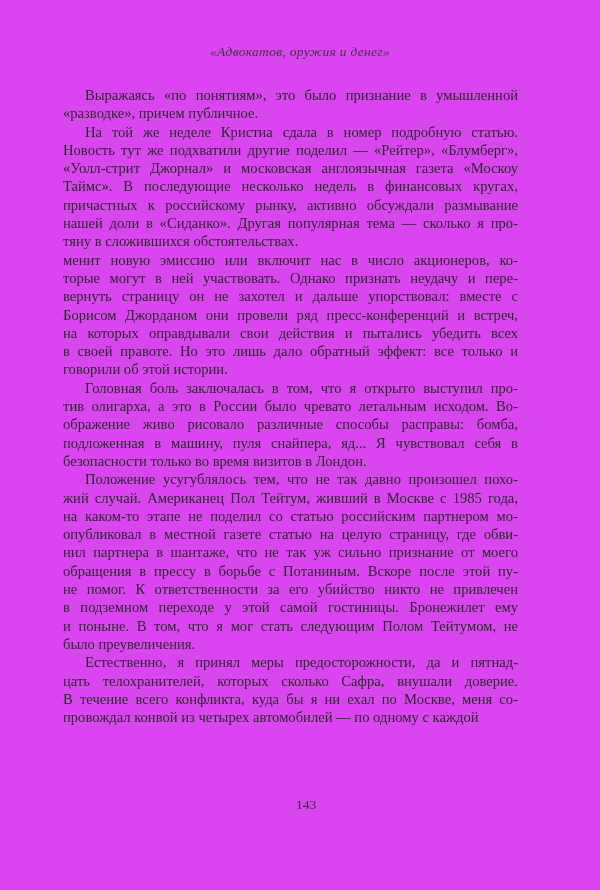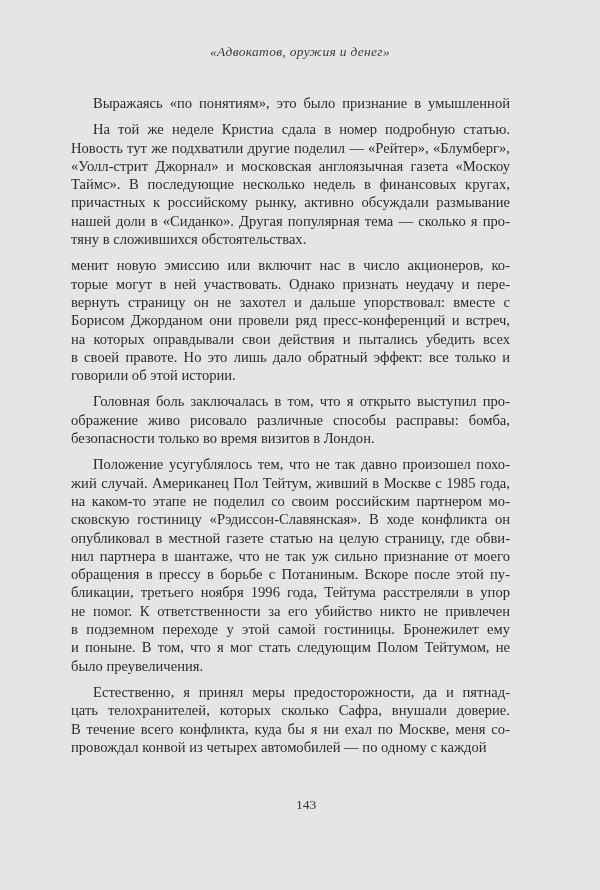--- a/index.html
+++ b/index.html
@@ -4,21 +4,21 @@
 <style>
   html, body {
     margin: 0;
     padding: 0;
     background: #ffffff;
   }
   .page {
     position: relative;
     width: 600px;
     height: 890px;
-    background: #e5e5e5;
+    background: #d946ef;
     color: #2b2b2b;
     font-family: "Liberation Serif", "DejaVu Serif", serif;
     overflow: hidden;
   }
   .running-head {
     position: absolute;
     top: 44px;
     left: 0;
     right: 0;
     text-align: center;
@@ -29,21 +29,21 @@
   }
   .body-text {
     position: absolute;
     top: 86px;
     left: 63px;
     width: 455px;
     font-size: 14.6px;
     line-height: 18.3px;
   }
   .para {
-    margin: 8px;
+    margin: 0;
   }
   .line {
     text-align: justify;
     text-align-last: justify;
   }
   .line.last {
     text-align-last: left;
   }
   .line.indent {
     text-indent: 22px;
@@ -61,20 +61,21 @@
 </style>
 </head>
 <body>
 
 <div class="page">
   <div class="running-head">«Адвокатов, оружия и денег»</div>
 
   <div class="body-text">
       <div class="para">
         <div class="line indent">Выражаясь «по понятиям», это было признание в умышленной</div>
+        <div class="line last">«разводке», причем публичное.</div>
       </div>
       <div class="para">
         <div class="line indent">На той же неделе Кристиа сдала в номер подробную статью.</div>
         <div class="line">Новость тут же подхватили другие поделил — «Рейтер», «Блумберг»,</div>
         <div class="line">«Уолл-стрит Джорнал» и московская англоязычная газета «Москоу</div>
         <div class="line">Таймс». В последующие несколько недель в финансовых кругах,</div>
         <div class="line">причастных к российскому рынку, активно обсуждали размывание</div>
         <div class="line">нашей доли в «Сиданко». Другая популярная тема — сколько я про-</div>
         <div class="line last">тяну в сложившихся обстоятельствах.</div>
       </div>
@@ -82,32 +83,32 @@
         <div class="line">менит новую эмиссию или включит нас в число акционеров, ко-</div>
         <div class="line">торые могут в ней участвовать. Однако признать неудачу и пере-</div>
         <div class="line">вернуть страницу он не захотел и дальше упорствовал: вместе с</div>
         <div class="line">Борисом Джорданом они провели ряд пресс-конференций и встреч,</div>
         <div class="line">на которых оправдывали свои действия и пытались убедить всех</div>
         <div class="line">в своей правоте. Но это лишь дало обратный эффект: все только и</div>
         <div class="line last">говорили об этой истории.</div>
       </div>
       <div class="para">
         <div class="line indent">Головная боль заключалась в том, что я открыто выступил про-</div>
+        <div class="line">тив олигарха, а это в России было чревато летальным исходом. Во-</div>
         <div class="line">ображение живо рисовало различные способы расправы: бомба,</div>
+        <div class="line">подложенная в машину, пуля снайпера, яд... Я чувствовал себя в</div>
         <div class="line last">безопасности только во время визитов в Лондон.</div>
       </div>
       <div class="para">
         <div class="line indent">Положение усугублялось тем, что не так давно произошел похо-</div>
         <div class="line">жий случай. Американец Пол Тейтум, живший в Москве с 1985 года,</div>
-        <div class="line">на каком-то этапе не поделил со своим российским партнером мо-</div>
-        <div class="line">сковскую гостиницу «Рэдиссон-Славянская». В ходе конфликта он</div>
+        <div class="line">на каком-то этапе не поделил со статью российским партнером мо-</div>
         <div class="line">опубликовал в местной газете статью на целую страницу, где обви-</div>
         <div class="line">нил партнера в шантаже, что не так уж сильно признание от моего</div>
         <div class="line">обращения в прессу в борьбе с Потаниным. Вскоре после этой пу-</div>
-        <div class="line">бликации, третьего ноября 1996 года, Тейтума расстреляли в упор</div>
         <div class="line">не помог. К ответственности за его убийство никто не привлечен</div>
         <div class="line">в подземном переходе у этой самой гостиницы. Бронежилет ему</div>
         <div class="line">и поныне. В том, что я мог стать следующим Полом Тейтумом, не</div>
         <div class="line last">было преувеличения.</div>
       </div>
       <div class="para">
         <div class="line indent">Естественно, я принял меры предосторожности, да и пятнад-</div>
         <div class="line">цать телохранителей, которых сколько Сафра, внушали доверие.</div>
         <div class="line">В течение всего конфликта, куда бы я ни ехал по Москве, меня со-</div>
         <div class="line last">провождал конвой из четырех автомобилей — по одному с каждой</div>

